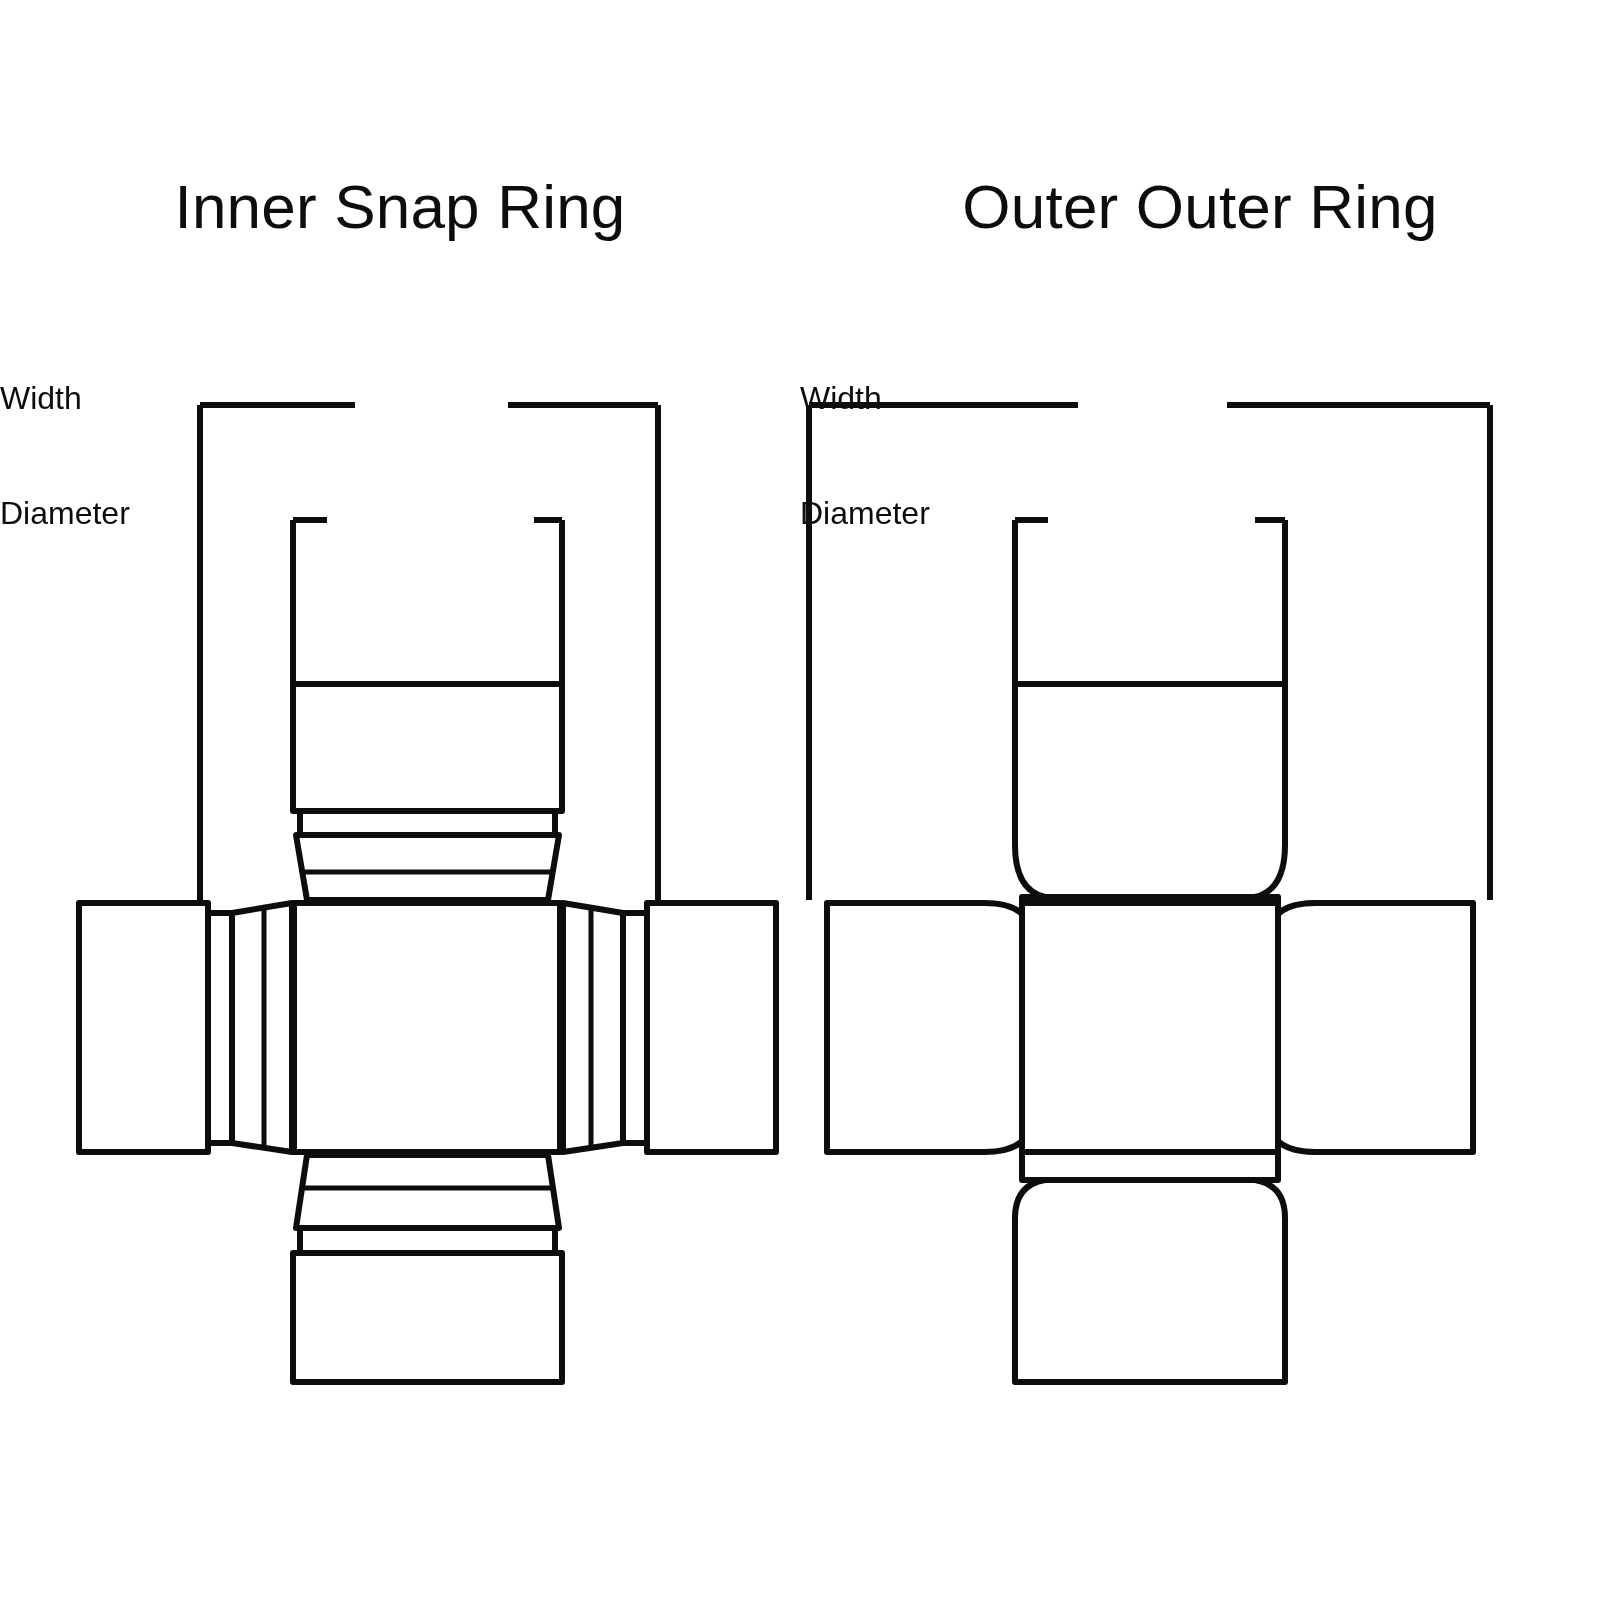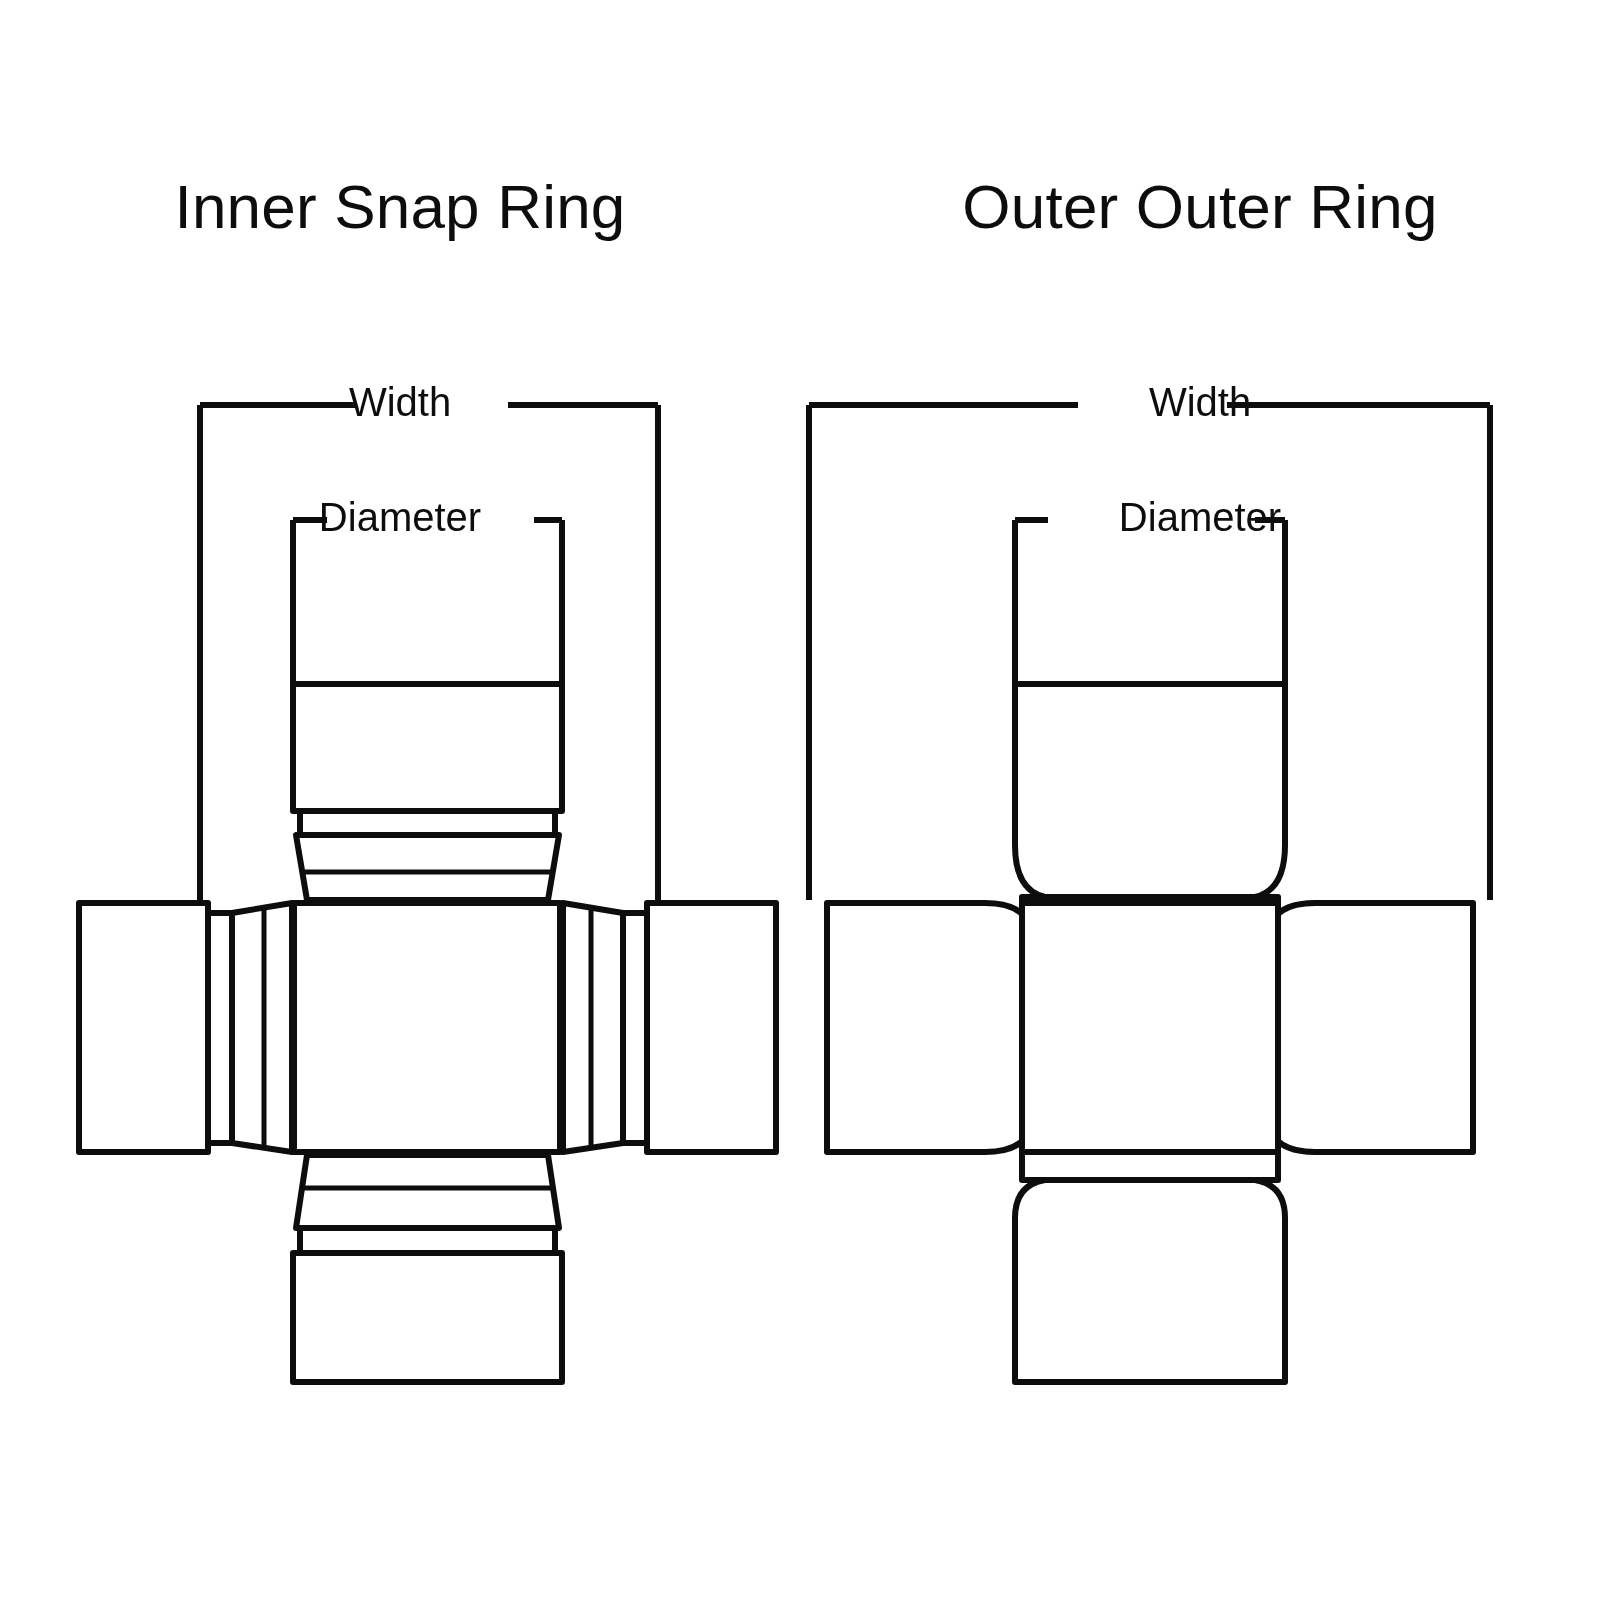--- a/index.html
+++ b/index.html
@@ -32,26 +32,25 @@
     font-size: 62px;
     font-weight: 400;
     color: #0d0d0d;
     letter-spacing: 0.2px;
     line-height: 1;
     white-space: nowrap;
   }
 
   .dim-label {
     position: absolute;
-    font-size: 40px;
+    font-size: 32px;
     font-weight: 400;
     color: #0d0d0d;
     line-height: 1;
     white-space: nowrap;
-    text-align: center;
   }
   #width-label-inner  { top: 382px; left: 0;   width: 800px; }
   #width-label-outer  { top: 382px; left: 0;   width: 800px; }
   #dia-label-inner    { top: 497px; left: 0;   width: 800px; }
   #dia-label-outer    { top: 497px; left: 0;   width: 800px; }
 
   svg.art {
     position: absolute;
     top: 0;
     left: 0;

